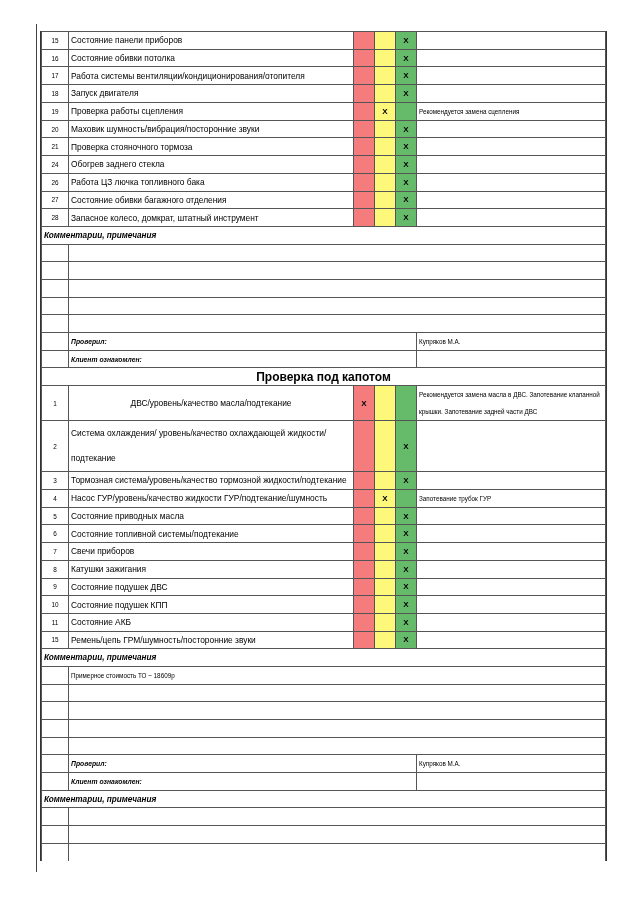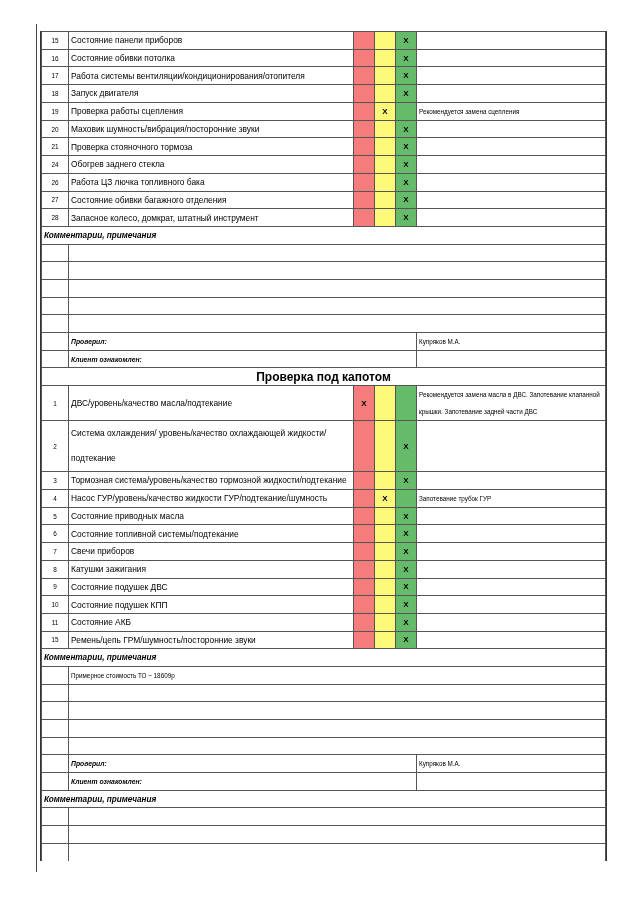--- a/index.html
+++ b/index.html
@@ -163,21 +163,21 @@
         </tr>
     </tbody>
     <tbody>
       <tr>
           <td colspan="6" class="section">Проверка под капотом</td>
         </tr>
     </tbody>
     <tbody id="engine-rows">
         <tr>
           <td class="num" style="height: 33px;">1</td>
-          <td class="desc" style="height: 33px;">ДВС/уровень/качество масла/подтекание</td>
+          <td class="desc" style="height: 33px; text-align: center;">ДВС/уровень/качество масла/подтекание</td>
           <td class="red" style="height: 33px;">X</td>
           <td class="yel" style="height: 33px;"></td>
           <td class="grn" style="height: 33px;"></td>
           <td class="note" style="height: 33px;">Рекомендуется замена масла в ДВС. Запотевание клапанной крышки. Запотевание задней части ДВС</td>
         </tr>
         <tr>
           <td class="num" style="height: 33px;">2</td>
           <td class="desc wrap" style="height: 33px;">Система охлаждения/ уровень/качество охлаждающей жидкости/ подтекание</td>
           <td class="red" style="height: 33px;"></td>
           <td class="yel" style="height: 33px;"></td>

